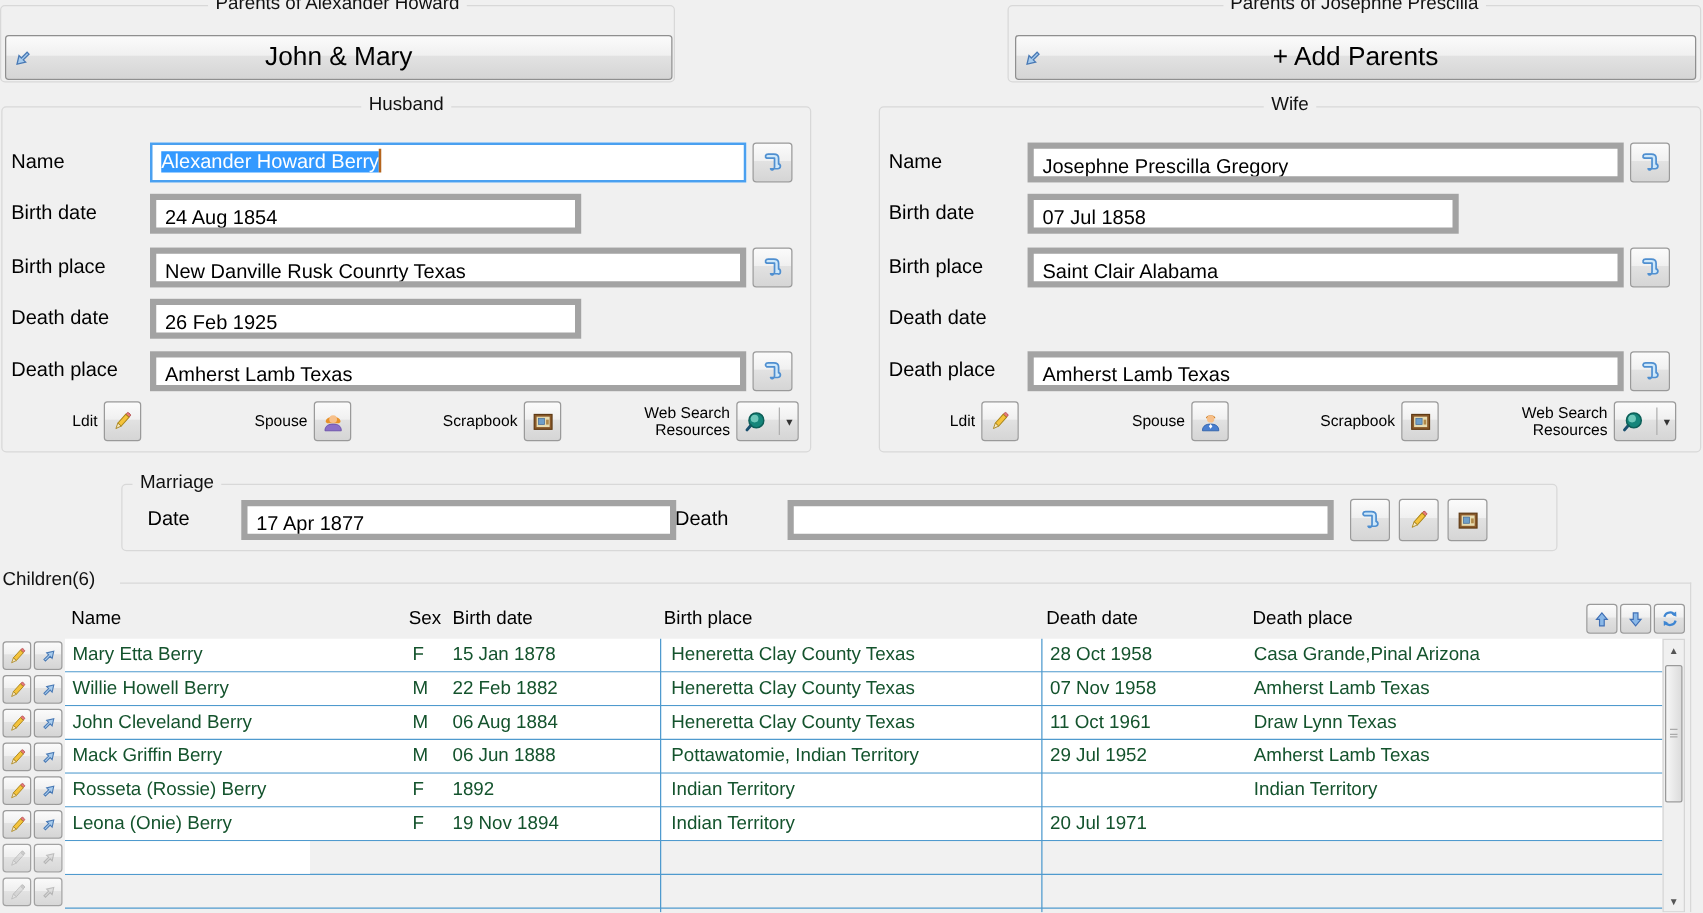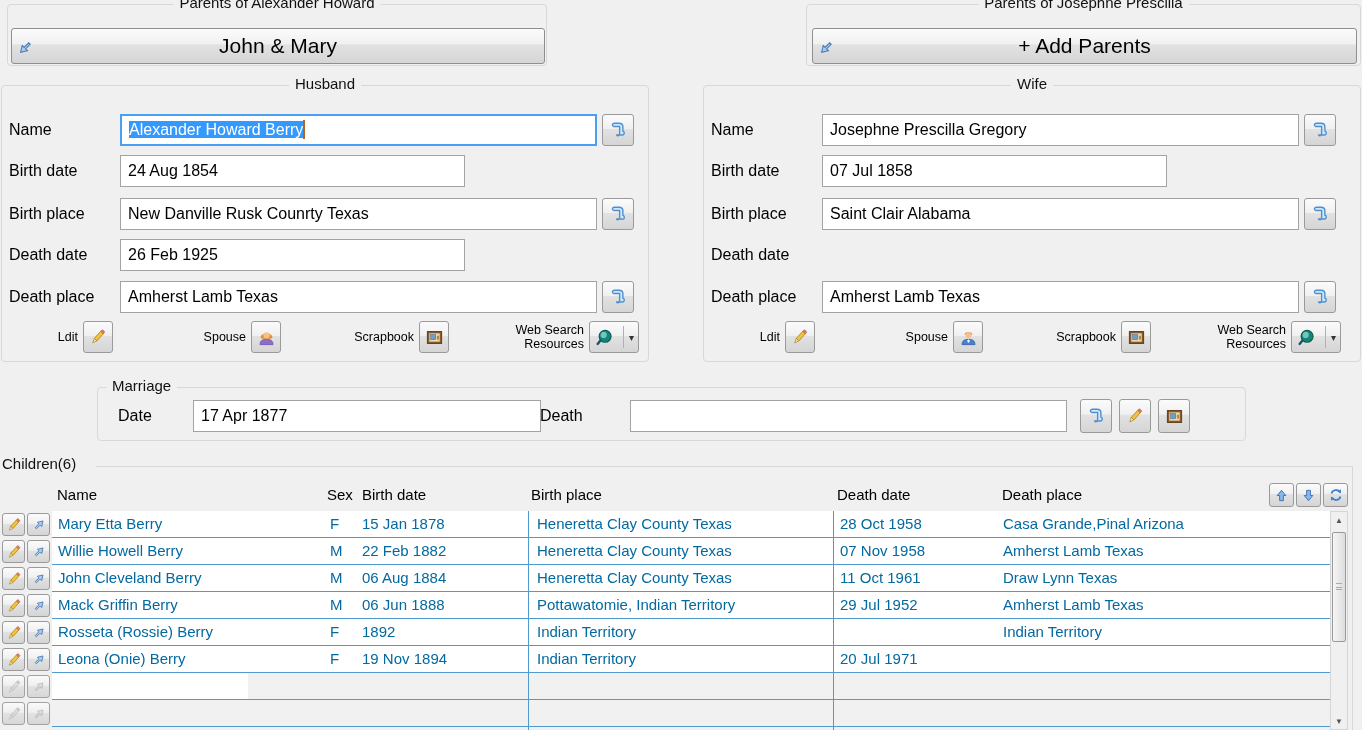--- a/index.html
+++ b/index.html
@@ -19,21 +19,21 @@
 
   
   .parents-btn{position:absolute;top:23px;height:36px;border:1px solid var(--btnborder);border-radius:3px;
     background:var(--btngrad);font-family:"Liberation Sans",sans-serif;font-size:21px;color:#000;cursor:pointer;
     display:flex;align-items:center;justify-content:center;padding:0;}
   .parents-btn .nav-arrow{position:absolute;left:5px;top:8px;}
 
   
   .prow{position:absolute;height:32px;}
   .plabel{position:absolute;left:7px;width:108px;font-size:16px;line-height:32px;color:#000;}
-  .textbox{position:absolute;left:118px;height:32px;background:#fff;border:1px solid #a3a3a3;
+  .textbox{position:absolute;left:118px;height:32px;background:#fff;border:5px solid #a3a3a3;
     font-size:16px;line-height:29px;padding:0 7px;color:#000;white-space:nowrap;overflow:hidden;}
   .textbox.focused{border:2px solid #4aa0f0;line-height:27px;}
   .sel{background:#3399ff;color:#fff;}
   .caret{display:inline-block;width:2px;height:19px;background:#b5651d;vertical-align:-4px;}
   .w-long{width:477px;}
   .w-short{width:345px;}
   .icon-btn{position:absolute;width:32px;height:32px;border:1px solid #9a9a9a;border-radius:3px;
     background:var(--btngrad);padding:0;display:flex;align-items:center;justify-content:center;cursor:pointer;}
 
   
@@ -57,21 +57,21 @@
   #rows{position:absolute;left:0;top:511px;width:1362px;height:219px;}
   .child-row{position:relative;height:27px;}
   .row-bg{position:absolute;left:52px;right:32px;top:0;bottom:0;background:#fff;border-bottom:1px solid var(--sep);}
   .child-row.empty-partial .row-bg,.child-row.empty-full .row-bg{background:#f1f1f1;}
   .child-row.empty-partial .row-bg::before{content:"";position:absolute;left:0;width:196px;top:0;bottom:0;background:#fff;}
   .mini-btn{position:absolute;top:2px;width:23px;height:23px;border:1px solid #9a9a9a;border-radius:3px;
     background:var(--btngrad);padding:0;display:flex;align-items:center;justify-content:center;cursor:pointer;}
   .mini-btn.b1{left:2px;} .mini-btn.b2{left:27px;}
   .mini-btn.disabled{opacity:.9;}
   .mini-btn.disabled svg{filter:grayscale(1) opacity(.45);}
-  .cell{position:absolute;top:0;height:27px;line-height:26px;font-size:15px;color:#0369a1;white-space:nowrap;}
+  .cell{position:absolute;top:0;height:27px;line-height:26px;font-size:15px;color:#14532d;white-space:nowrap;}
   .c-name{left:58px;} .c-sex{left:330px;} .c-bdate{left:362px;} .c-bplace{left:537px;} .c-ddate{left:840px;} .c-dplace{left:1003px;}
   .colline{position:absolute;top:0;bottom:0;width:1px;background:var(--sep);z-index:3;}
 
   
   #vscroll{position:absolute;left:1330px;top:511px;width:18px;height:219px;background:#f0f0f0;border:1px solid #d5d5d5;}
   .sb-btn{position:absolute;left:0;width:16px;height:16px;display:flex;align-items:center;justify-content:center;
     color:#555;font-size:8px;cursor:pointer;}
   .sb-up{top:0;} .sb-down{bottom:0;}
   .sb-up::before{content:"▲";} .sb-down::before{content:"▼";}
   .sb-thumb{position:absolute;left:1px;width:14px;top:20px;height:110px;border:1px solid #9a9a9a;border-radius:2px;
@@ -81,21 +81,21 @@
   .sb-grip::before{content:"";position:absolute;left:0;right:0;top:3px;border-top:1px solid #aaa;}
 
   .hline{position:absolute;height:1px;background:var(--grp);}
   .vline{position:absolute;width:1px;background:var(--grp);}
 </style>
 </head>
 <body>
 
 <div id="app">
 
-  <div class="groupbox" style="left:0;top:4px;width:540px;height:62px;margin-left:7px;">
+  <div class="groupbox" style="left:0;top:4px;width:540px;height:62px;">
     <div class="legend center">Parents of Alexander Howard</div>
     <button class="parents-btn" style="left:3px;width:534px;">
       <span class="nav-arrow"><svg width="17" height="17" viewBox="0 0 16 16">
             <g transform="rotate(180 8 8)">
               <path d="M12.6 3.4 L11.1 9.9 L9.3 8.1 L5 12.4 L3.6 11 L7.9 6.7 L6.1 4.9 Z" fill="#a9cdee" stroke="#4a7ab5" stroke-width="1"></path>
             </g>
           </svg></span>
       <span>John &amp; Mary</span>
     </button>
   </div>

